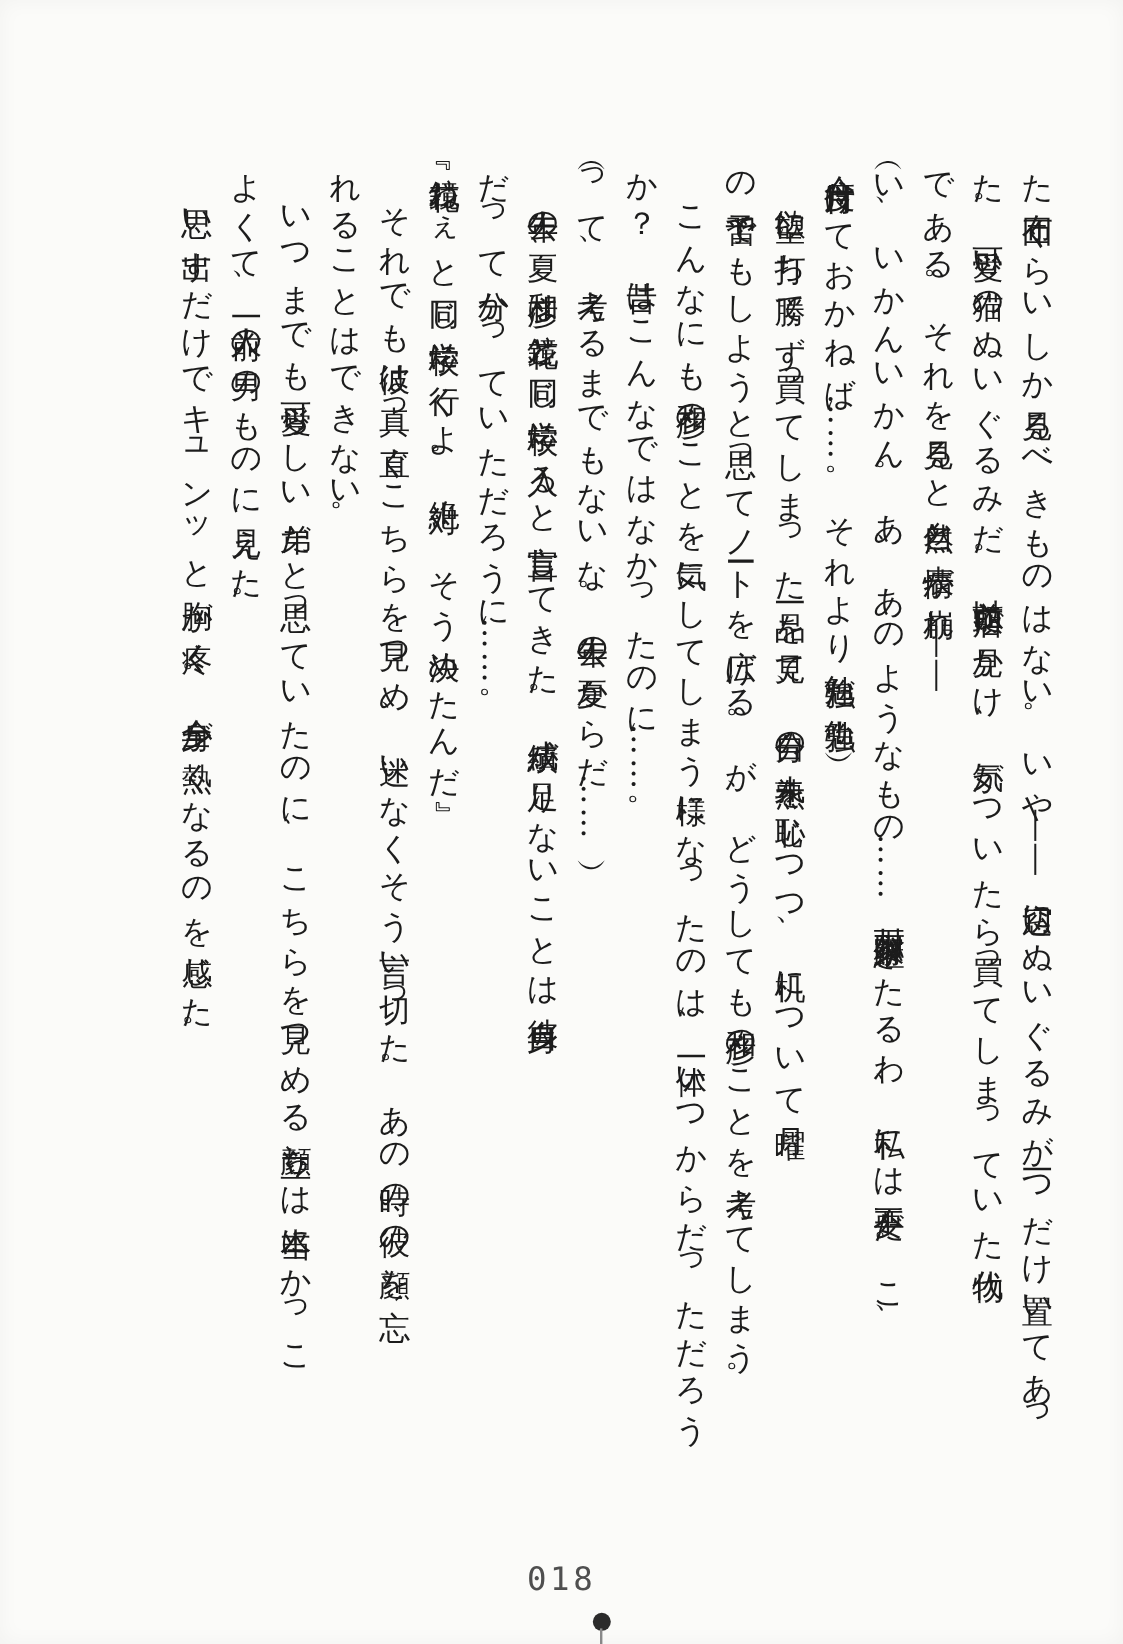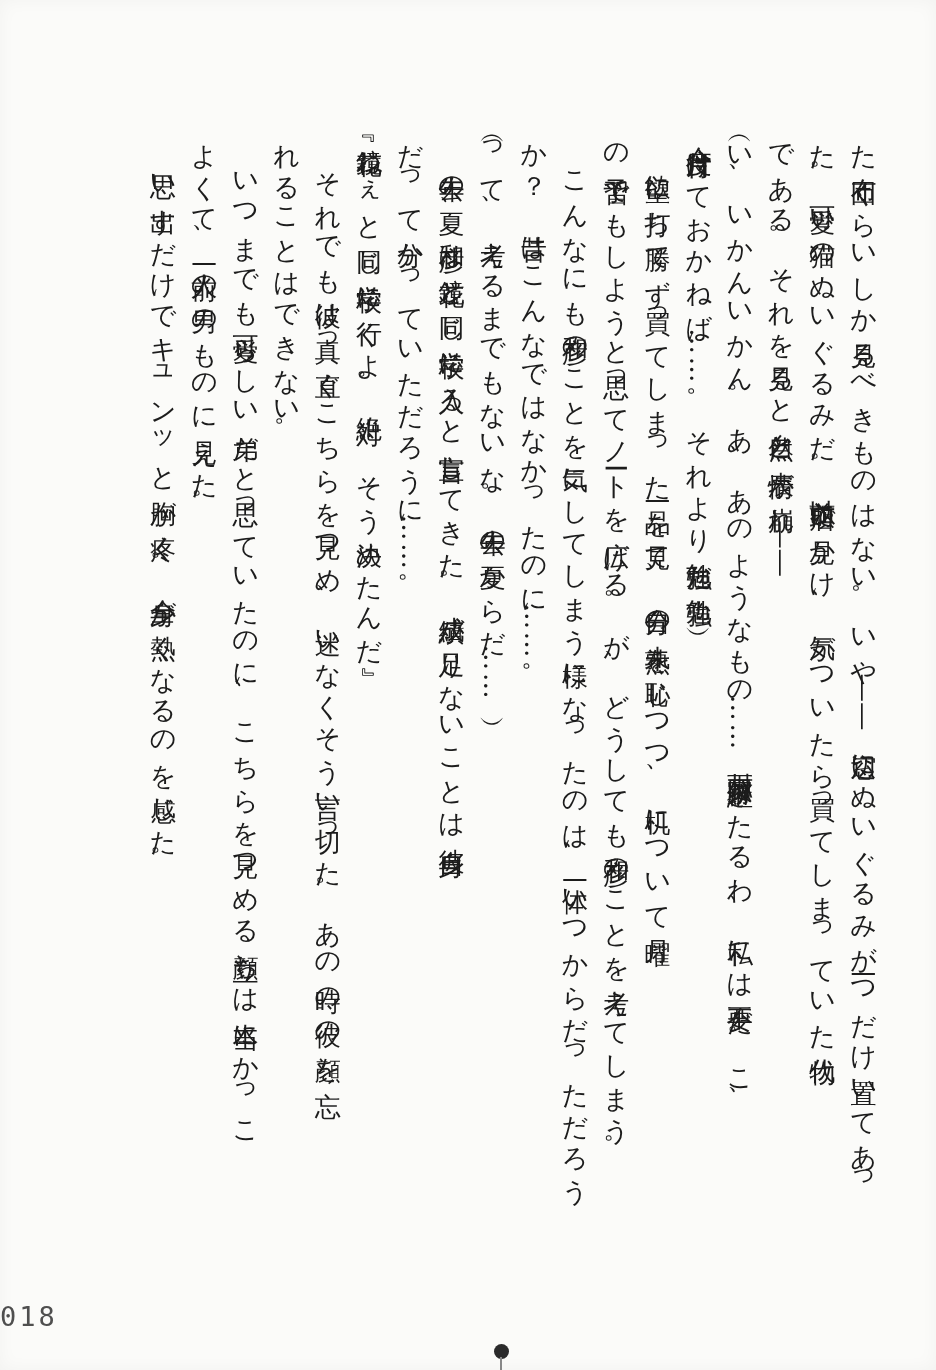--- a/index.html
+++ b/index.html
@@ -37,21 +37,21 @@
   }
   .text-line {
     margin: 0;
     white-space: pre;
   }
   .page-number {
     position: absolute;
     left: 0;
     right: 0;
     top: 1301px;
-    text-align: left;
+    text-align: center;
     font-family: "DejaVu Sans Mono", monospace;
     font-size: 27px;
     letter-spacing: 3px;
     color: #4f4f4f;
   }
   .page-marker-dot {
     position: absolute;
     left: 494px;
     top: 1344px;
     width: 15px;

